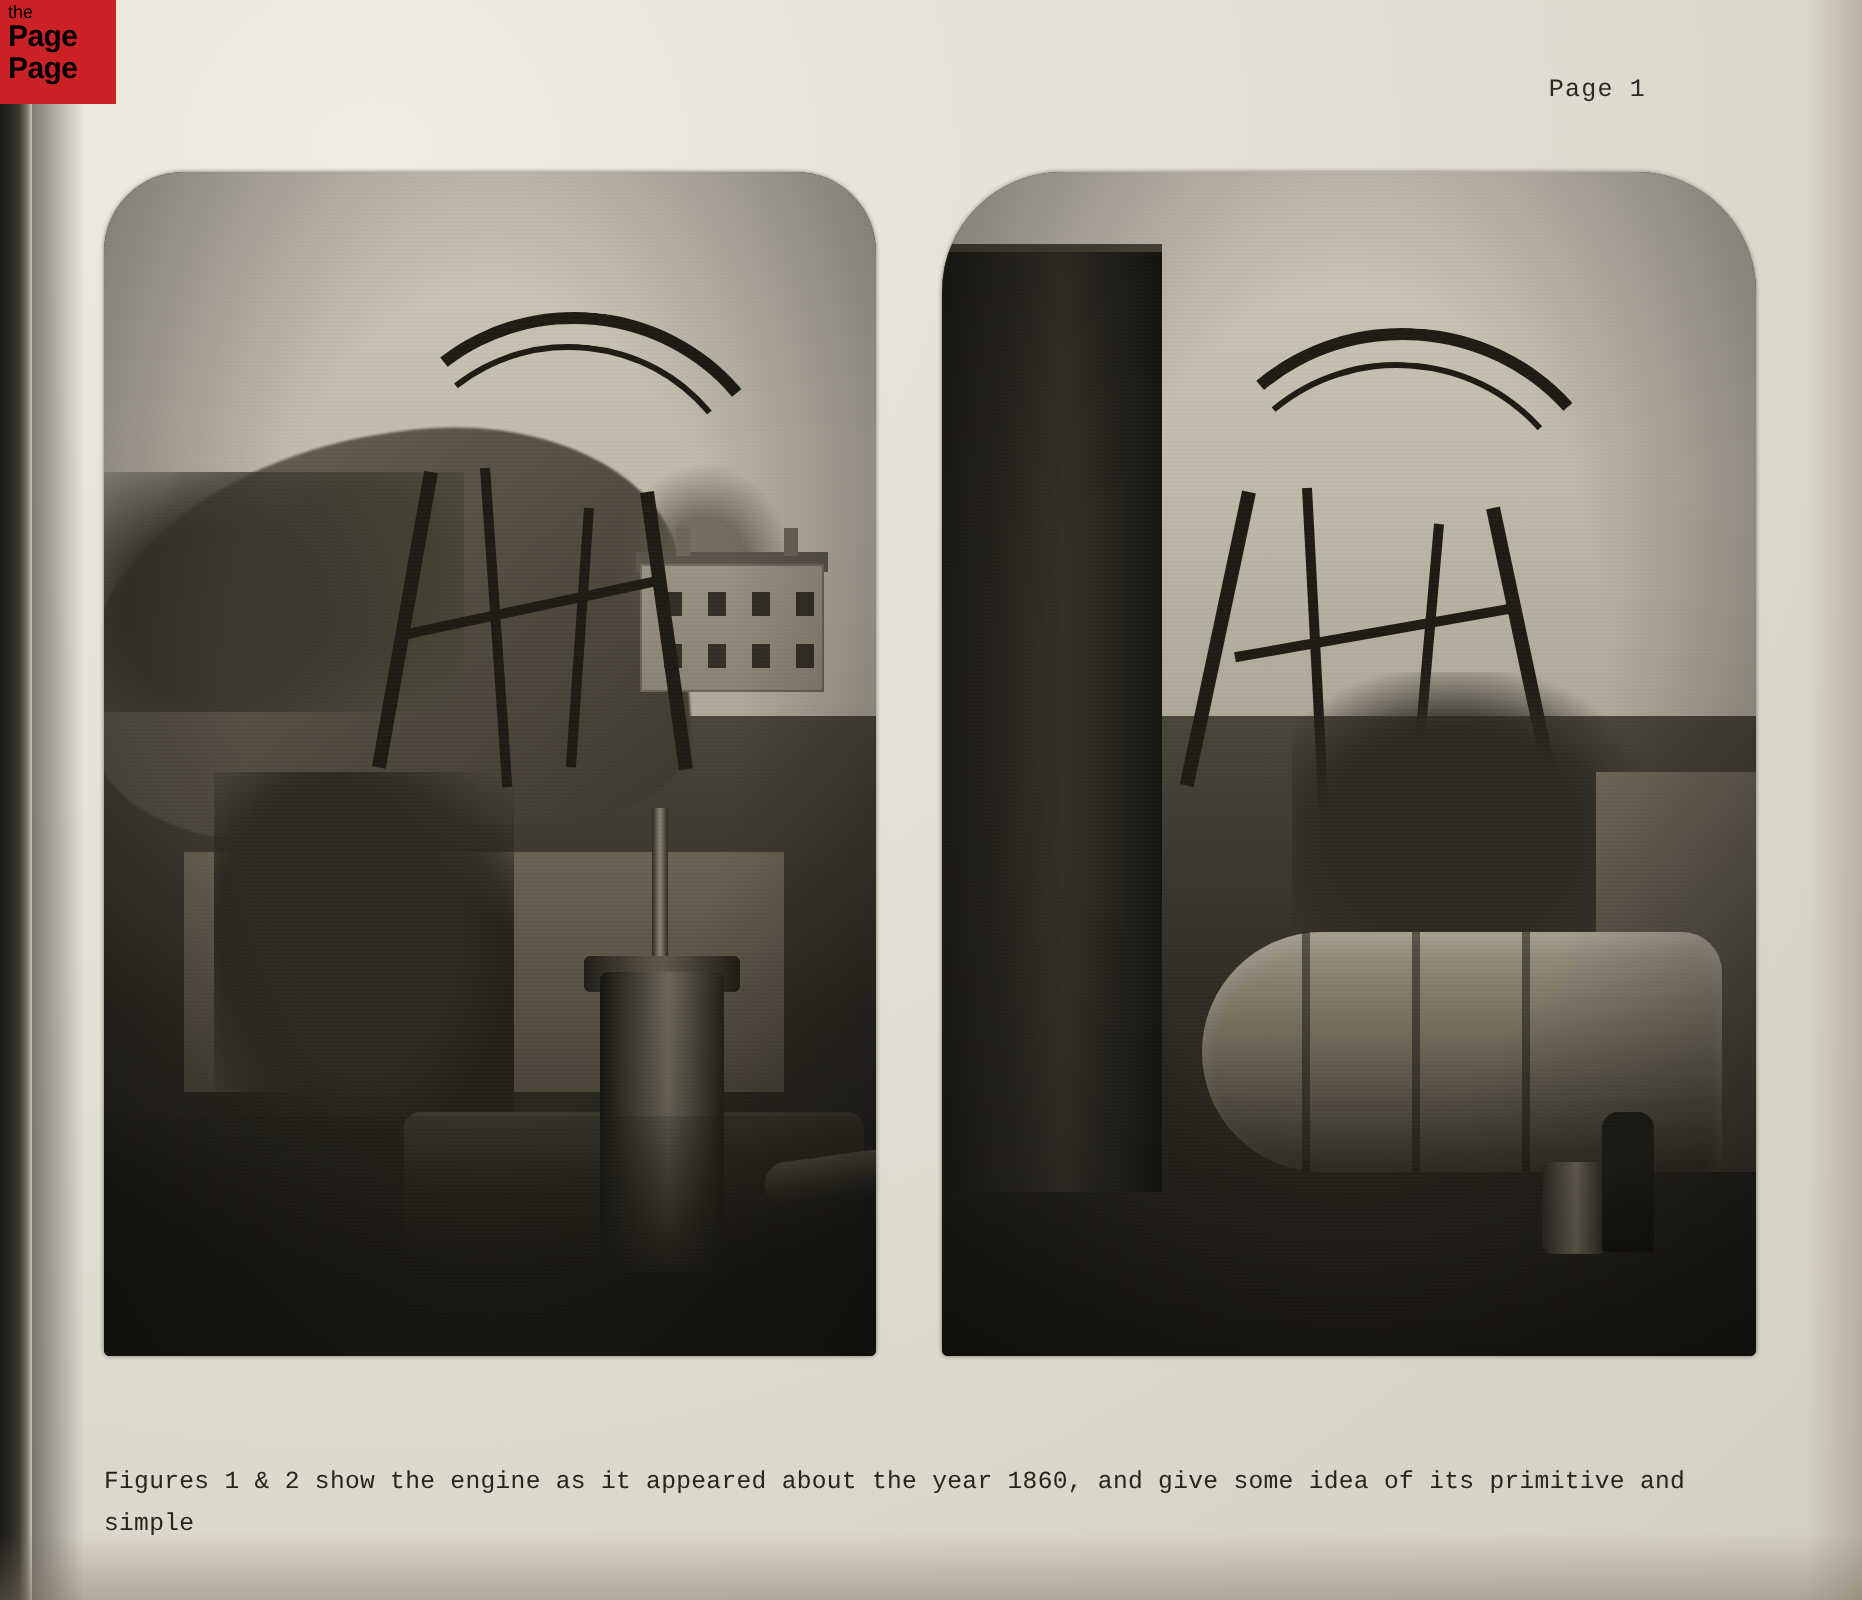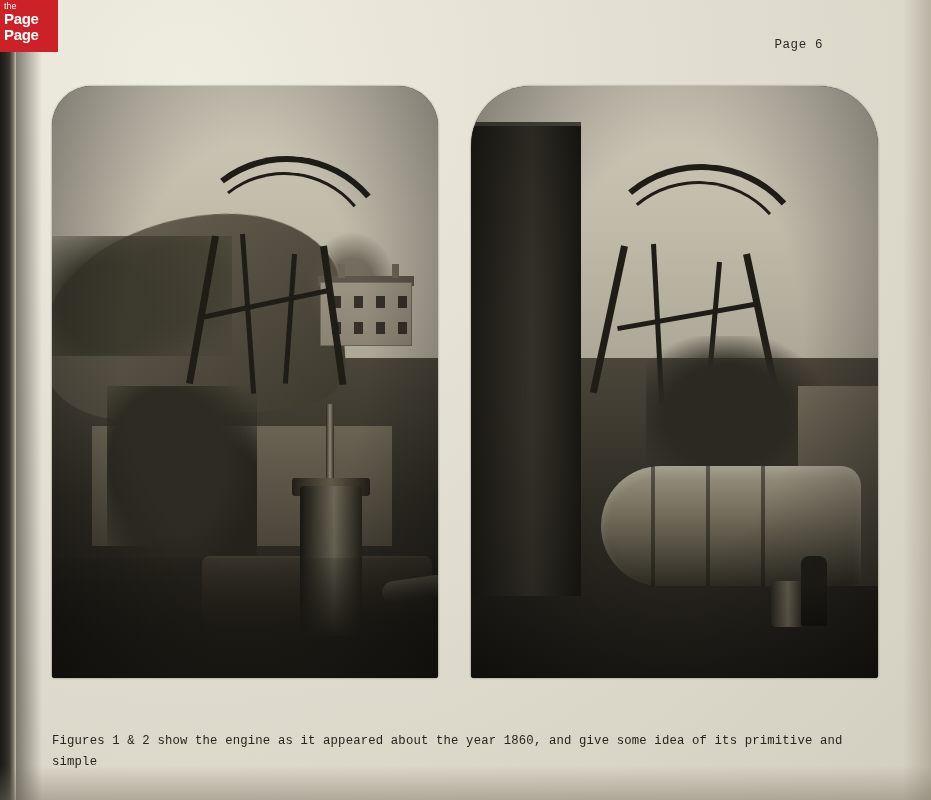--- a/index.html
+++ b/index.html
@@ -49,21 +49,21 @@
     width: 28px; height: 800px;
     background: linear-gradient(to left, rgba(120,112,94,0.35), rgba(120,112,94,0));
   }
 
   
   .watermark {
     position: absolute;
     left: 0; top: 0;
     width: 58px; height: 52px;
     background: #cc2127;
-    color: #ffffff;
+    color: #000000;
     font-family: "Liberation Sans", sans-serif;
     z-index: 30;
     padding: 2px 0 0 4px;
     box-sizing: border-box;
     line-height: 1.05;
   }
   .wm-the { font-size: 9px; display: block; }
   .wm-henry { font-size: 15px; font-weight: bold; display: block; letter-spacing: -0.3px;}
   .wm-ford { font-size: 15px; font-weight: bold; display: block; letter-spacing: -0.3px;}
 
@@ -276,21 +276,21 @@
 
   <div class="binding-edge"></div>
   <div class="binding-shadow"></div>
 
   <div class="watermark">
     <span class="wm-the">the</span>
     <span class="wm-henry">Page</span>
     <span class="wm-ford">Page</span>
   </div>
 
-  <div class="page-number">Page 6</div>
+  <div class="page-number">Page 1</div>
 
   <div class="plates">
 
     <div class="plate plate-left">
       <div class="sky"></div>
       <div class="ground"></div>
 
       <div class="l-hillside"></div>
       <div class="l-treeline"></div>
       <div class="l-bare-tree"></div>

